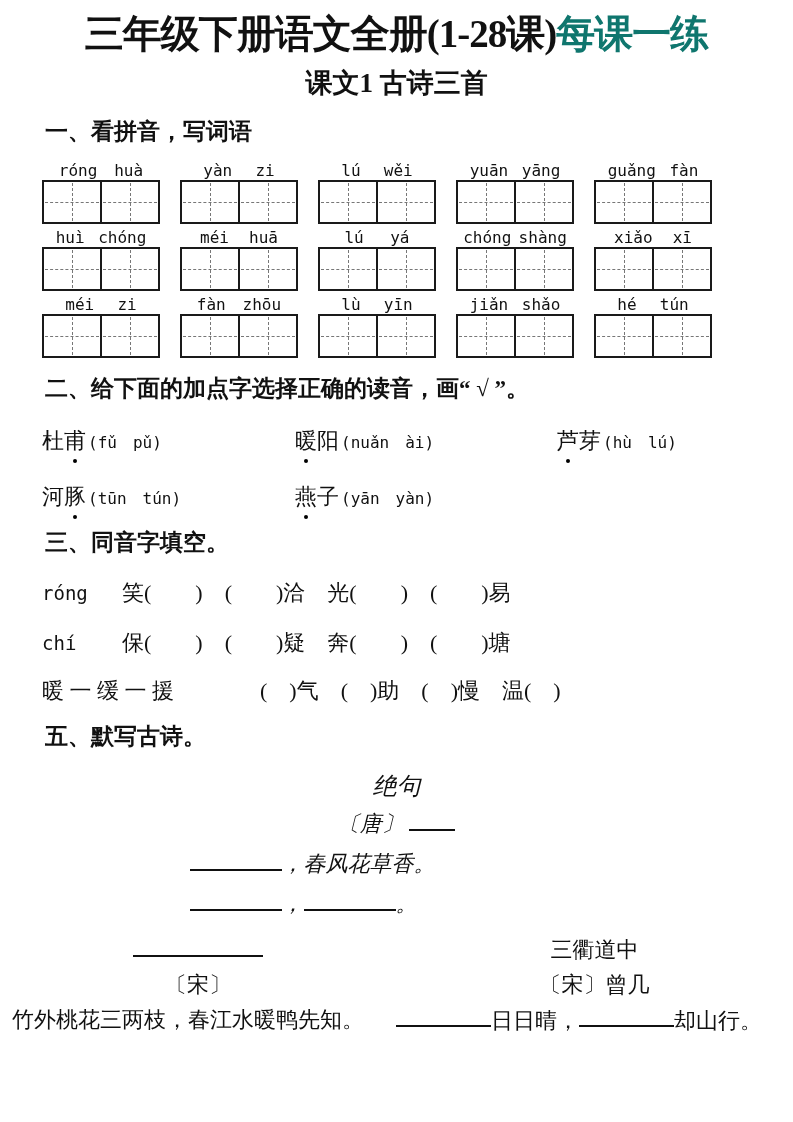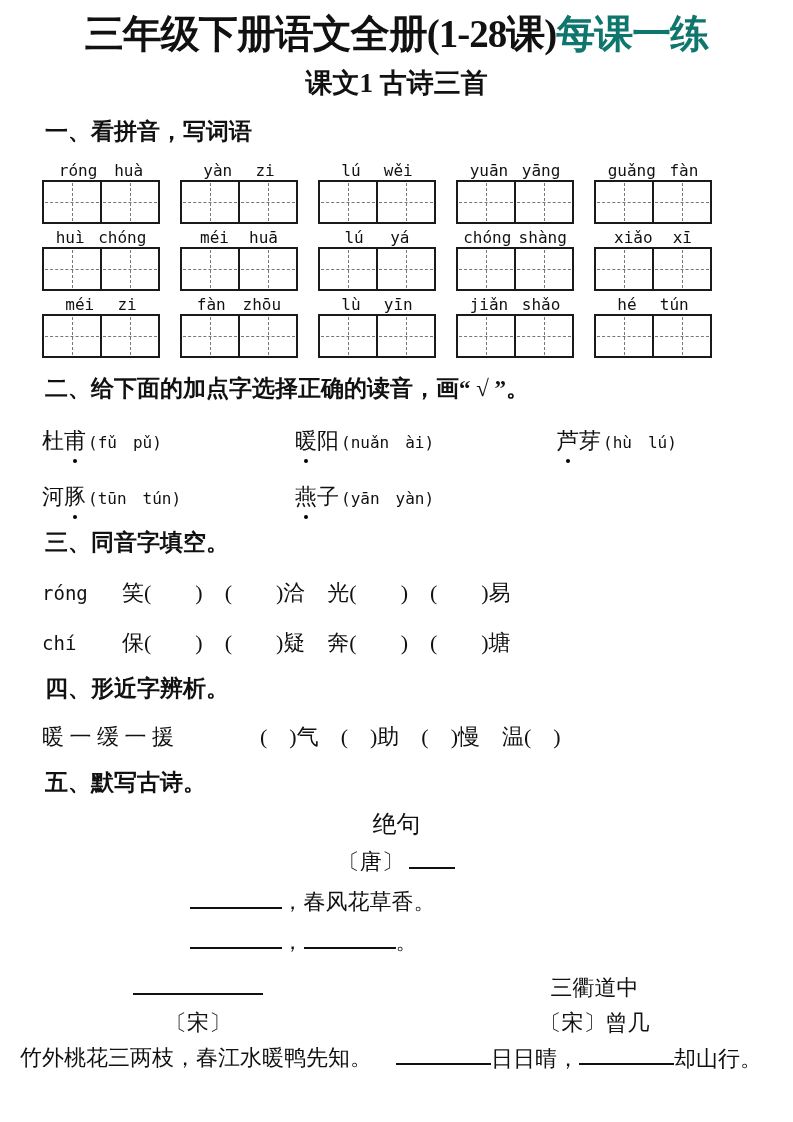--- a/index.html
+++ b/index.html
@@ -36,29 +36,29 @@
 
   
   .s3row{display:flex;align-items:baseline;gap:22px;margin:20px 0 0 42px;font-size:22px;}
   .s3pin{width:58px;font-family:"DejaVu Sans Mono",monospace;font-size:19px;}
 
   
   .s4row{display:flex;align-items:center;gap:22px;margin:18px 0 0 42px;font-size:22px;}
   .s4group{width:196px;}
 
   
-  .jueju{width:430px;margin:10px auto 0;font-size:22px;}
+  .jueju{width:430px;margin:18px auto 0;font-size:22px;font-style:italic;}
   .jueju .ptitle{text-align:center;font-size:24px;}
   .jueju .pauthor{text-align:center;margin-top:6px;}
   .jueju .pline{margin:9px 0 0 8px;}
 
   .bottom{display:grid;grid-template-columns:396px 397px;margin-top:16px;font-size:22px;}
   .bline{height:30px;margin-bottom:5px;}
   .tc{text-align:center;}
-  .lpad{padding-left:20px;white-space:nowrap;}
+  .lpad{padding-left:12px;white-space:nowrap;}
 
   .blank{display:inline-block;border-bottom:2px solid #111;height:0.95em;}
   .w45{width:46px;}.w90{width:92px;}.w95{width:95px;}
   .w130{width:130px;}
 </style>
 </head>
 <body>
 
 <div class="page">
 
@@ -246,21 +246,20 @@
     <span>(　　)易</span>
   </div>
   <div class="s3row">
     <span class="s3pin">chí</span>
     <span>保(　　)</span>
     <span>(　　)疑</span>
     <span>奔(　　)</span>
     <span>(　　)塘</span>
   </div>
 
-  <div class="heading">四、形近字辨析。</div>
 
   <div class="s4row">
     <span class="s4group">暖 一 缓 一 援</span>
     <span>(　)气</span>
     <span>(　)助</span>
     <span>(　)慢</span>
     <span>温(　)</span>
   </div>
 
   <div class="heading">五、默写古诗。</div>

